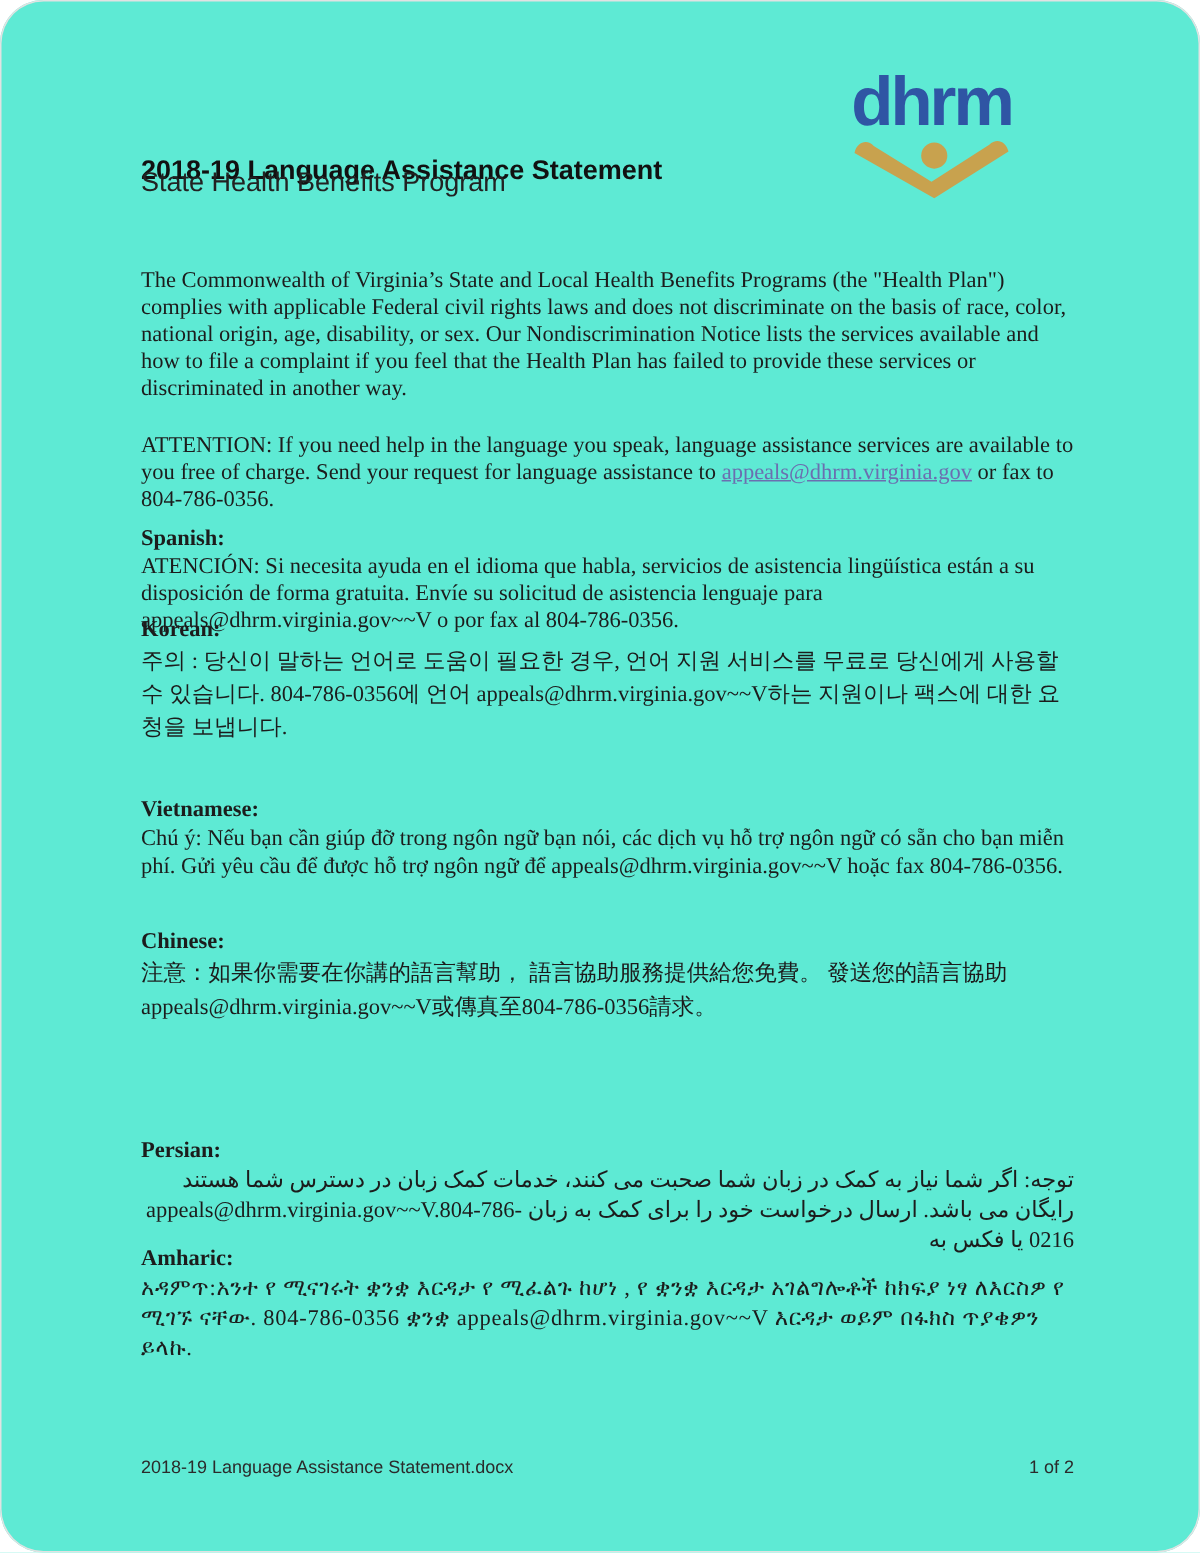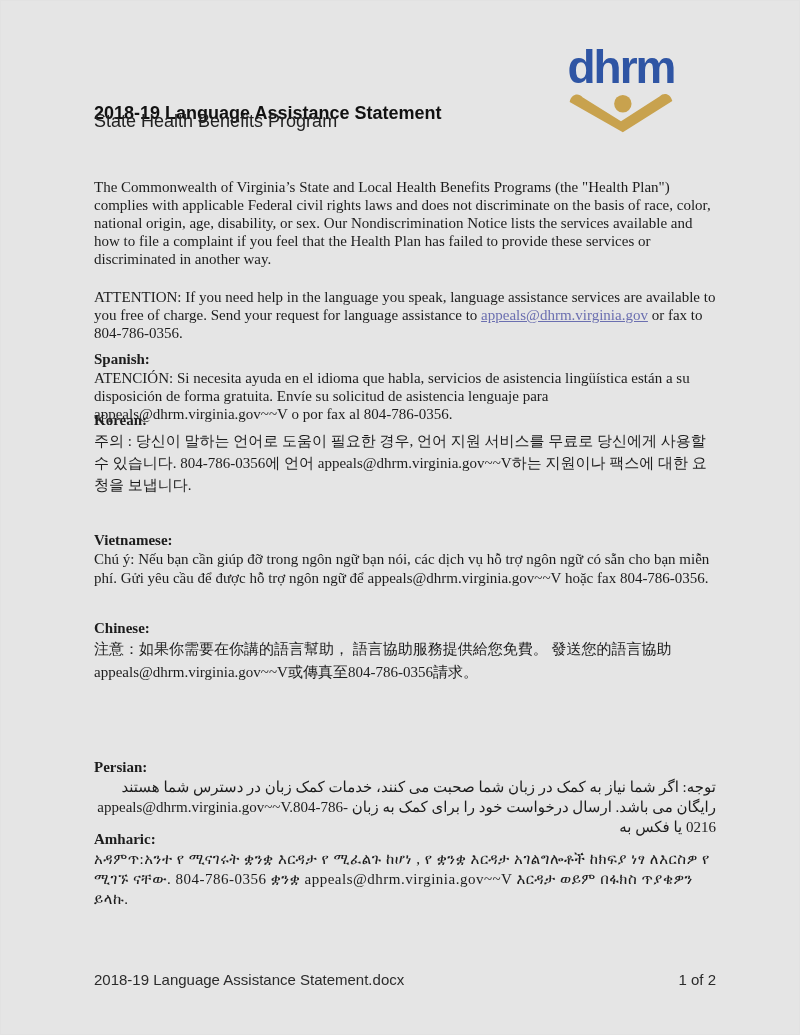--- a/index.html
+++ b/index.html
@@ -1,23 +1,24 @@
 <!DOCTYPE html>
 <html><head>
 <meta charset="utf-8">
 <style>
   html, body { margin: 0; padding: 0; background: #ffffff; }
   .page {
     position: relative;
     width: 800px;
     height: 1035px;
-    background: #e5e5e5;
+    background: #5eead4;
     box-shadow: inset 0 0 0 1px #e2e2e2;
     overflow: hidden;
     color: #1c1c1c;
+    border-radius: 29px;
   }
   .sans  { font-family: "Liberation Sans", "DejaVu Sans", sans-serif; }
   .serif { font-family: "Liberation Serif", "DejaVu Serif", serif; }
 
   
   .logo { position: absolute; left: 562px; top: 44px; width: 118px; text-align: center; }
   .logo-text {
     font-family: "Liberation Sans", "DejaVu Sans", sans-serif;
     font-weight: bold;
     font-size: 46px;
@@ -57,21 +58,21 @@
   .lh-rtl { line-height: 20px; }
   .lh-am { line-height: 20px; letter-spacing: 0.5px; }
   .rtl { direction: rtl; text-align: right; unicode-bidi: embed; }
 
   a.email-link { color: #6b6fb0; text-decoration: underline; cursor: pointer; }
 
   
   .footer {
     position: absolute; left: 94px; top: 971px; width: 622px;
     display: flex; justify-content: space-between;
-    font-size: 15px; color: #2b2b2b;
+    font-size: 12px; color: #2b2b2b;
   }
 </style>
 </head>
 <body>
 
 <div class="page">
 
   <div class="logo">
     <div class="logo-text">dhrm</div>
     <svg class="logo-swoosh" width="110" height="44" viewBox="0 0 120 48" aria-hidden="true">

